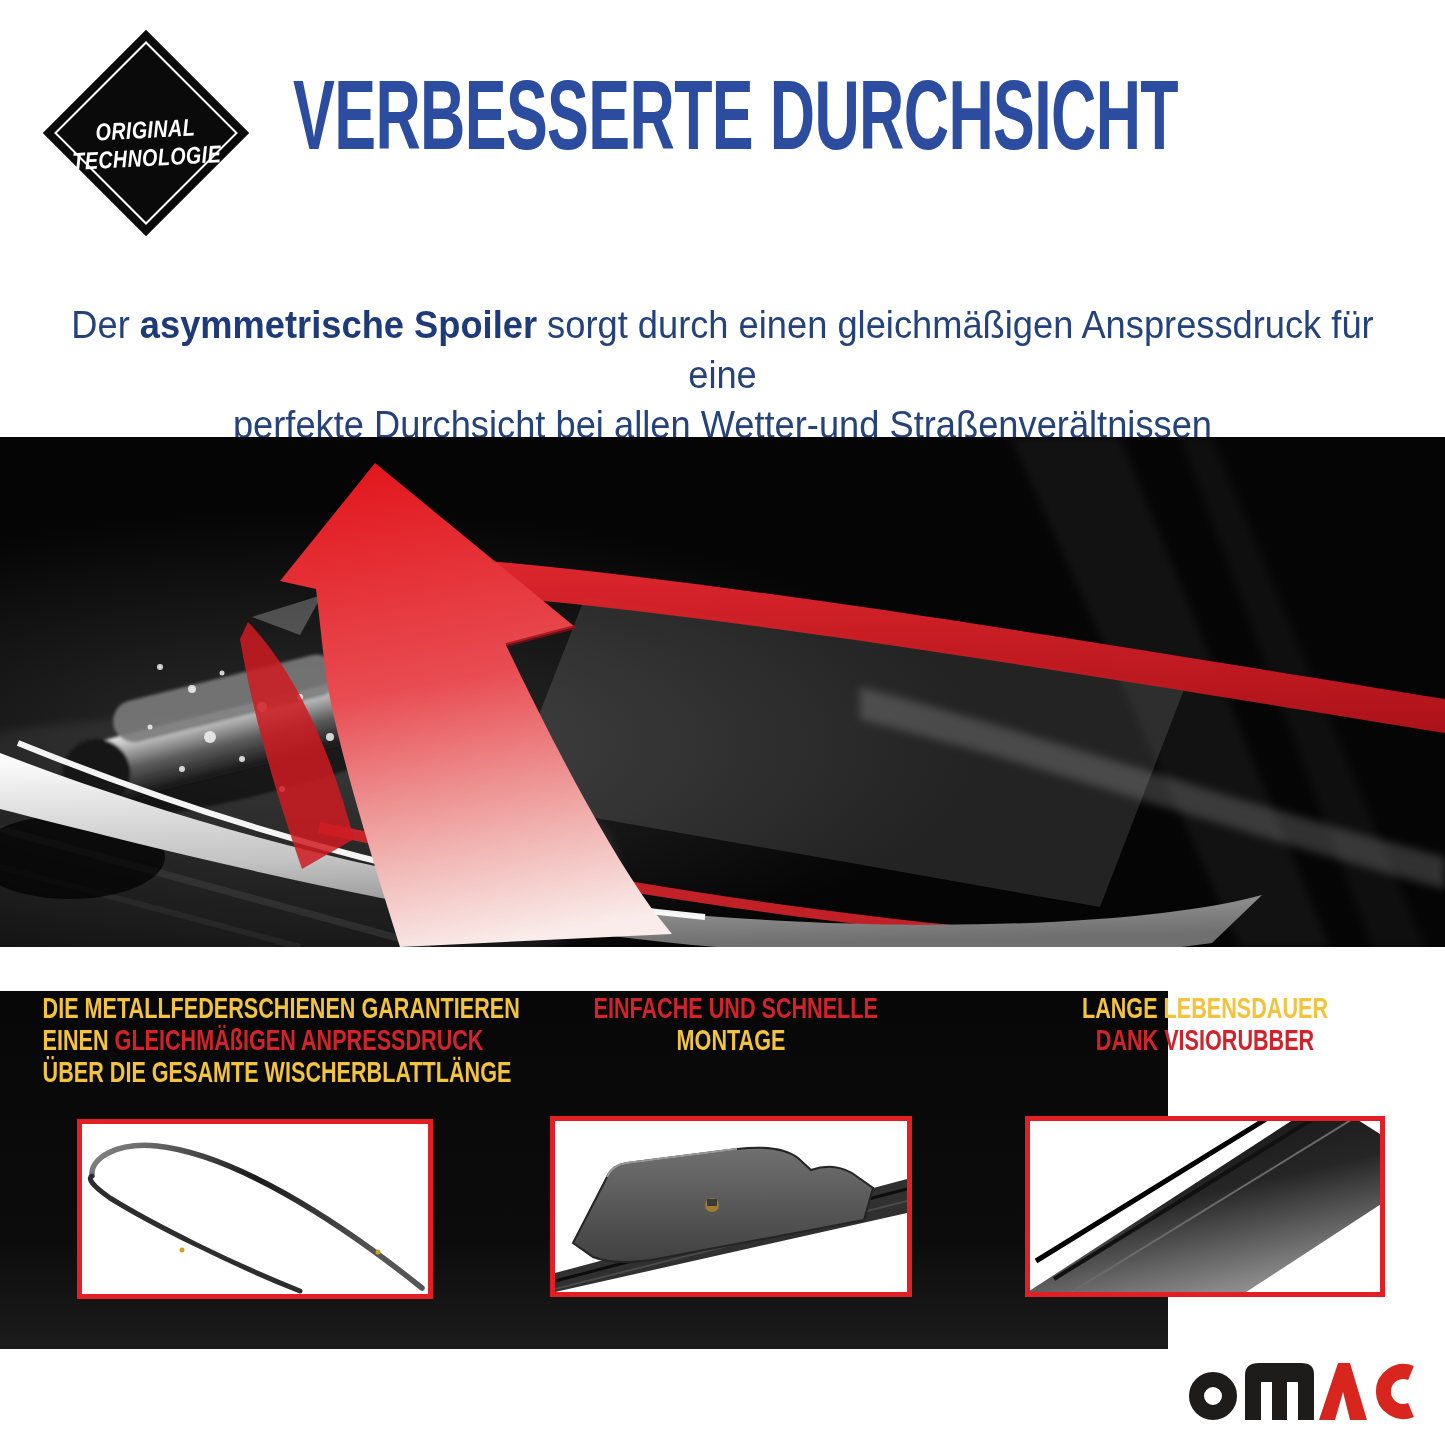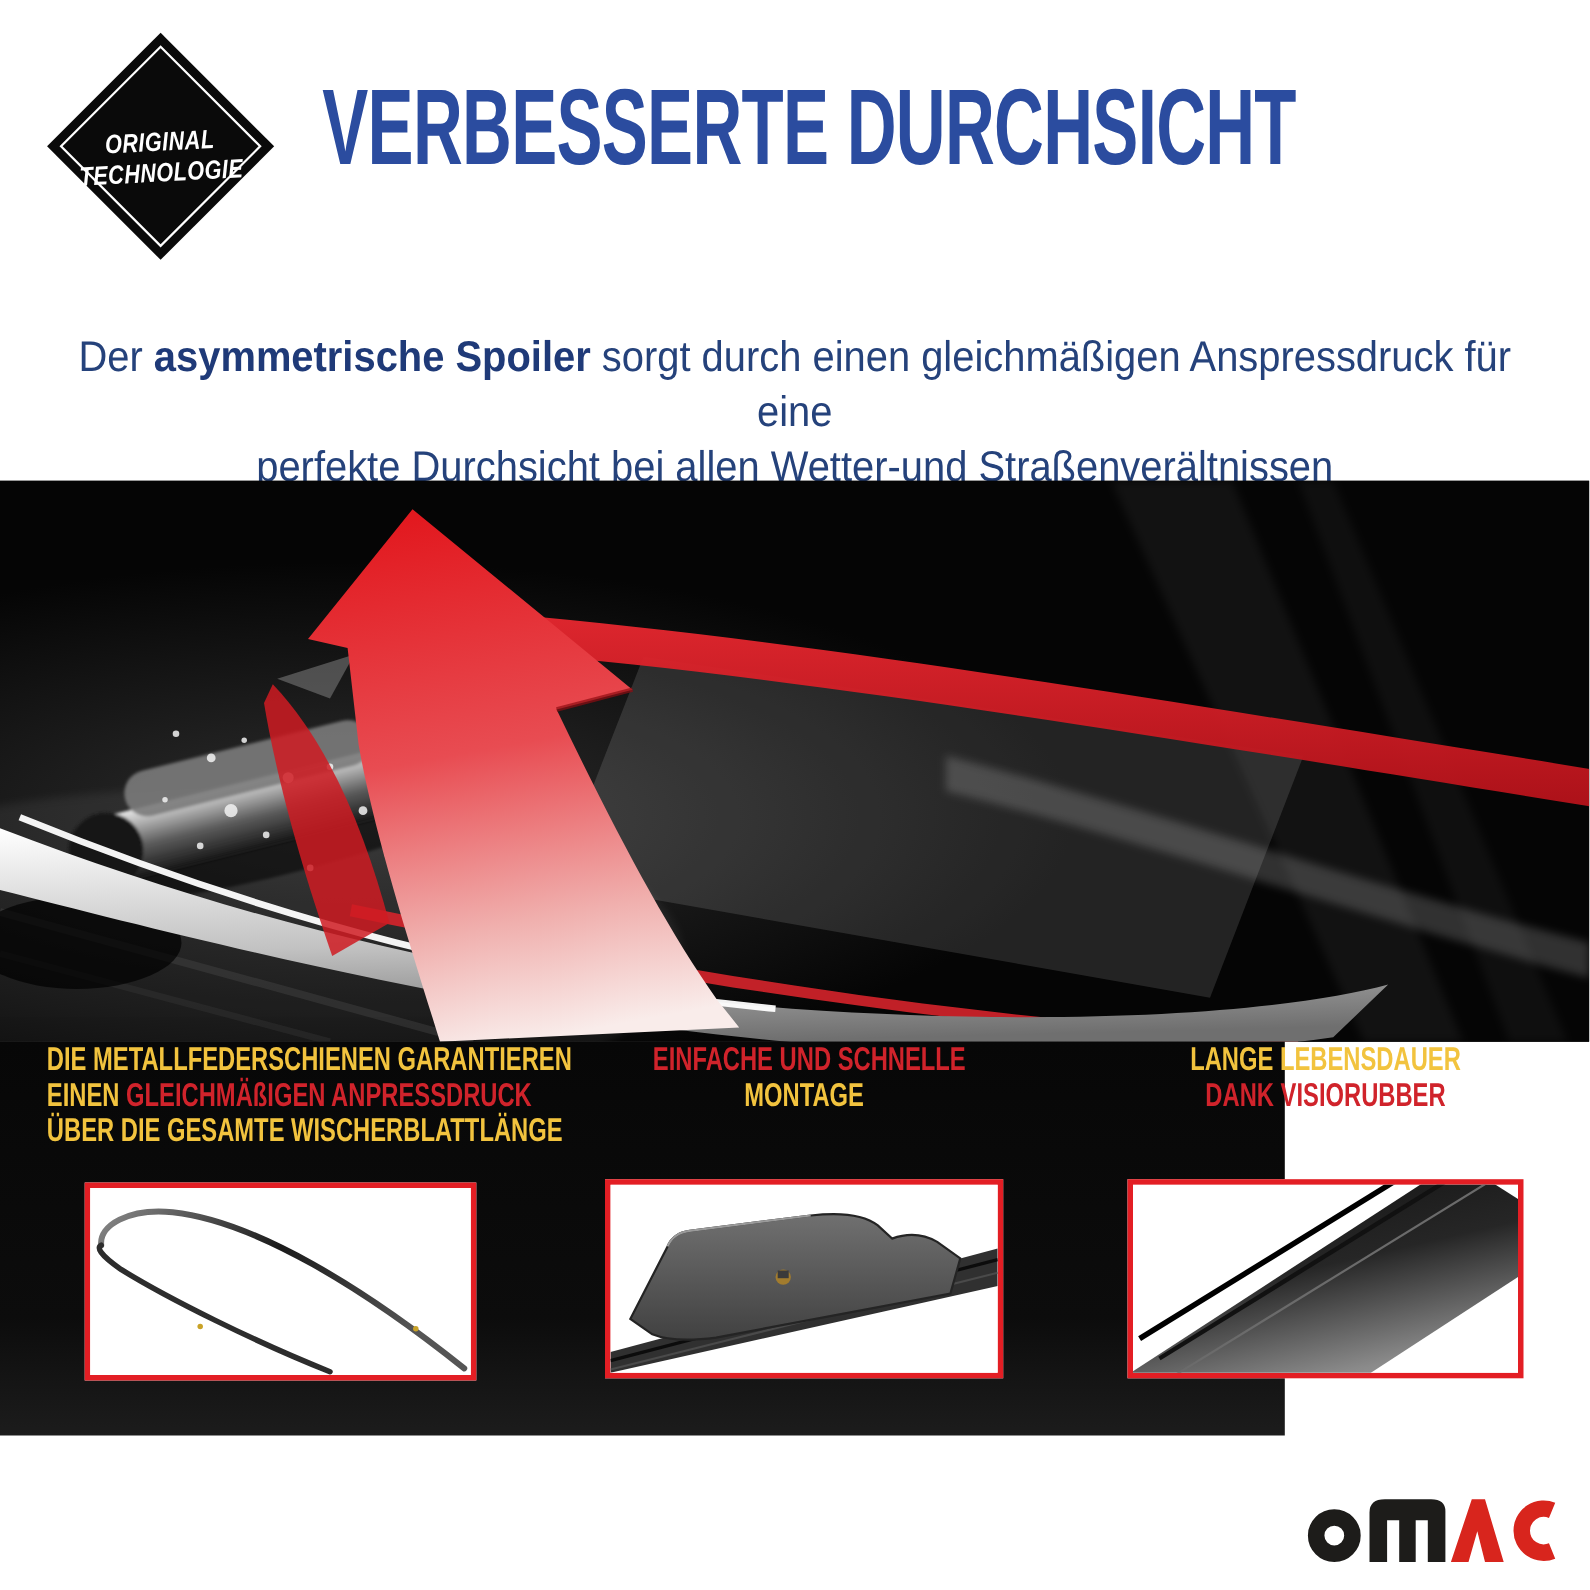--- a/index.html
+++ b/index.html
@@ -23,21 +23,21 @@
     color:#2b4c9f;transform:scaleX(.64);transform-origin:left center;letter-spacing:-1px;}
   
   .intro{position:absolute;left:0;right:0;top:300px;margin:0;text-align:center;
     font-size:39px;line-height:50px;color:#25427b;transform:scaleX(.93);
     transform-origin:center;}
   .intro b{font-weight:bold;color:#1f3a78;}
   
   .hero{position:absolute;left:0;top:437px;width:1445px;height:510px;background:#060606;}
   .hero svg{display:block;}
   
-  .band{position:absolute;left:0;top:947px;width:1168px;height:358px;
+  .band{position:absolute;left:0;top:991px;width:1168px;height:358px;
     background:linear-gradient(180deg,#070707 0%,#0c0c0c 70%,#1c1c1c 100%);}
   .feature{position:absolute;top:1px;text-align:center;font-weight:bold;
     font-size:30px;line-height:32px;transform:scaleX(.72);transform-origin:center top;
     white-space:nowrap;}
   .feature .line{display:block;}
   .yellow{color:#f2c33e;}
   .red{color:#d0232b;}
   .f1{left:-40px;width:590px;}
   .f2{left:540px;width:382px;}
   .f3{left:1015px;width:380px;}

